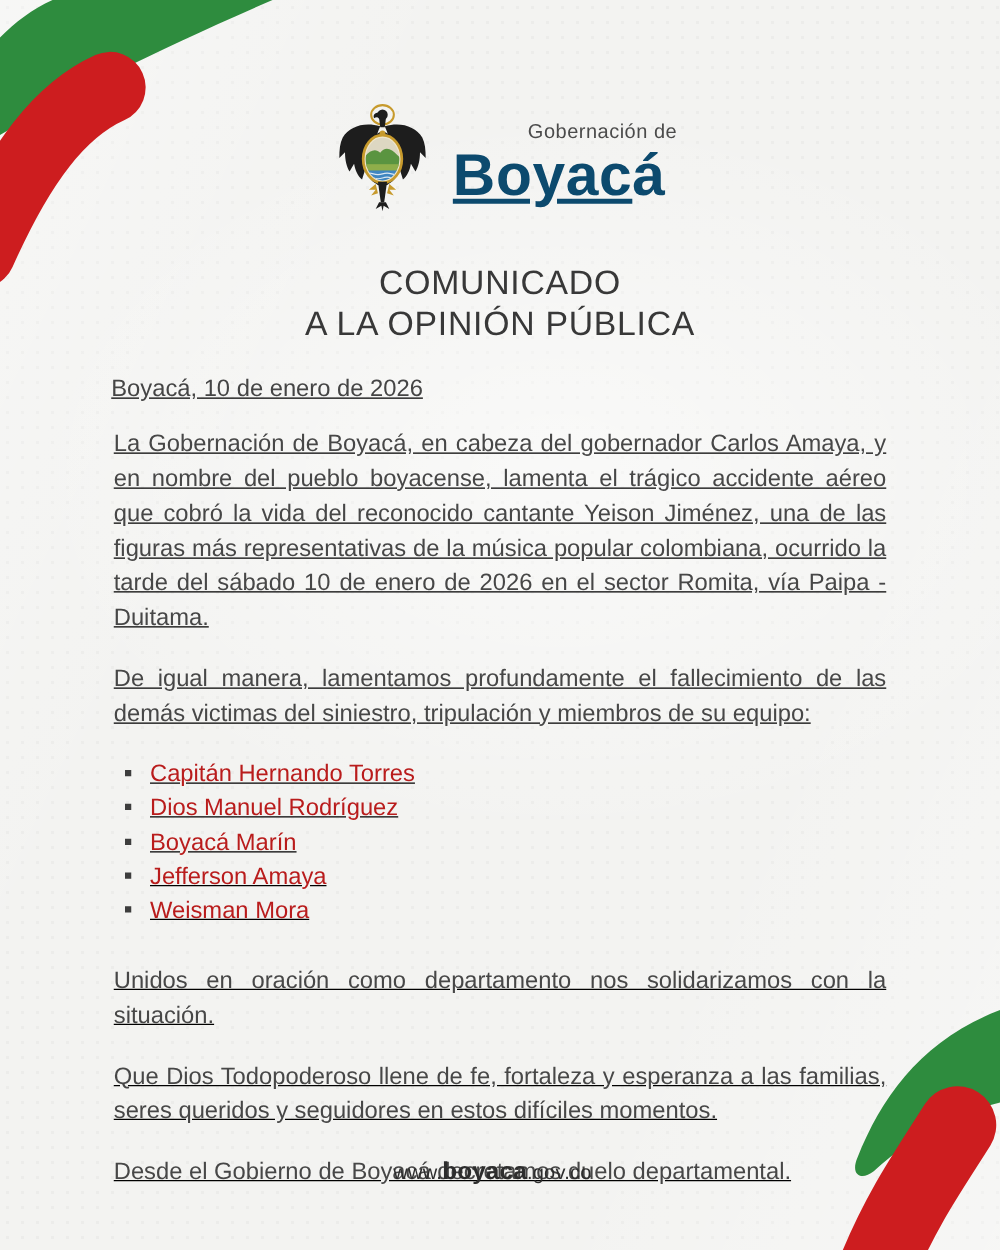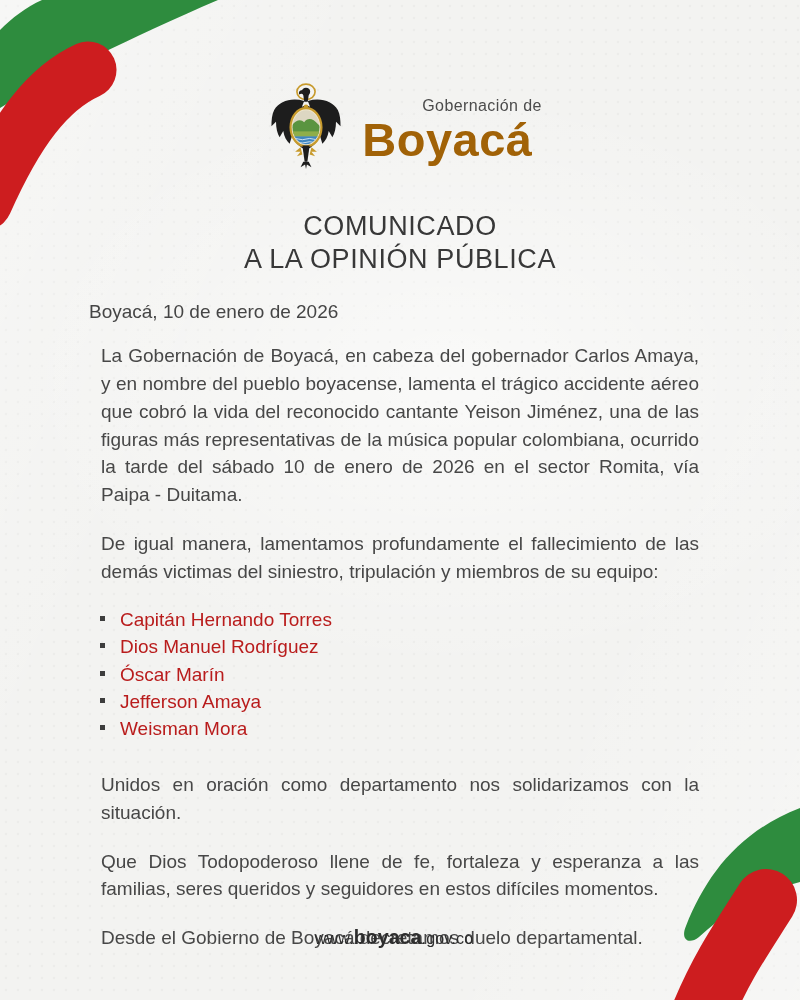--- a/index.html
+++ b/index.html
@@ -31,38 +31,38 @@
     display:flex;justify-content:center;align-items:center;
     padding-top:80px;gap:8px;
   }
   .emblem{width:96px;height:100px;flex:0 0 auto;}
   .logo-text{display:flex;flex-direction:column;}
   .logo-top{
     font-size:16px;font-weight:500;color:#4b4b4b;
     letter-spacing:.4px;margin-left:60px;margin-bottom:1px;
   }
   .wordmark{
-    font-size:47px;font-weight:700;color:#a16207;
-    letter-spacing:.5px;line-height:1;
+    font-size:47px;font-weight:700;color:#0c4a6e;
+    letter-spacing:.5px;line-height:1;text-decoration:underline;
   }
   .wm-last{position:relative;display:inline-block;}
 
   
   .title-block{
     margin-top:30px;text-align:center;
     font-weight:400;font-size:27px;line-height:1.23;
     color:#383838;letter-spacing:.6px;
   }
 
   
-  .content{width:622px;margin:25px auto 0;}
+  .content{width:622px;margin:25px auto 0;text-decoration:underline;}
   .dateline{font-size:19px;color:#454545;margin:0 0 19px;}
   .content p{
     font-size:19px;line-height:1.46;color:#474747;
-    text-align:justify;margin:0 12px 21px;
+    text-align:justify;margin:0 2px 21px;
   }
   ul.victims{list-style:none;margin:2px 0 29px;padding:0 0 0 4px;}
   ul.victims li{
     position:relative;font-size:19px;line-height:1.43;color:#b91c1c;
     padding-left:27px;
   }
   ul.victims li::before{
     content:"";position:absolute;left:7px;top:10px;
     width:5px;height:5px;background:#3d3d3d;
   }
@@ -139,21 +139,21 @@
       <div>A LA OPINIÓN PÚBLICA</div>
     </div>
 
     <div class="content">
       <div class="dateline">Boyacá, 10 de enero de 2026</div>
       <p>La Gobernación de Boyacá, en cabeza del gobernador Carlos Amaya, y en nombre del pueblo boyacense, lamenta el trágico accidente aéreo que cobró la vida del reconocido cantante Yeison Jiménez, una de las figuras más representativas de la música popular colombiana, ocurrido la tarde del sábado 10 de enero de 2026 en el sector Romita, vía Paipa - Duitama.</p>
       <p>De igual manera, lamentamos profundamente el fallecimiento de las demás victimas del siniestro, tripulación y miembros de su equipo:</p>
       <ul class="victims">
         <li>Capitán Hernando Torres</li>
         <li>Dios Manuel Rodríguez</li>
-        <li>Óscar Marín</li>
+        <li>Boyacá Marín</li>
         <li>Jefferson Amaya</li>
         <li>Weisman Mora</li>
       </ul>
       <p>Unidos en oración como departamento nos solidarizamos con la situación.</p>
       <p>Que Dios Todopoderoso llene de fe, fortaleza y esperanza a las familias, seres queridos y seguidores en estos difíciles momentos.</p>
       <p>Desde el Gobierno de Boyacá decretamos duelo departamental.</p>
     </div>
 
   </div>
 

